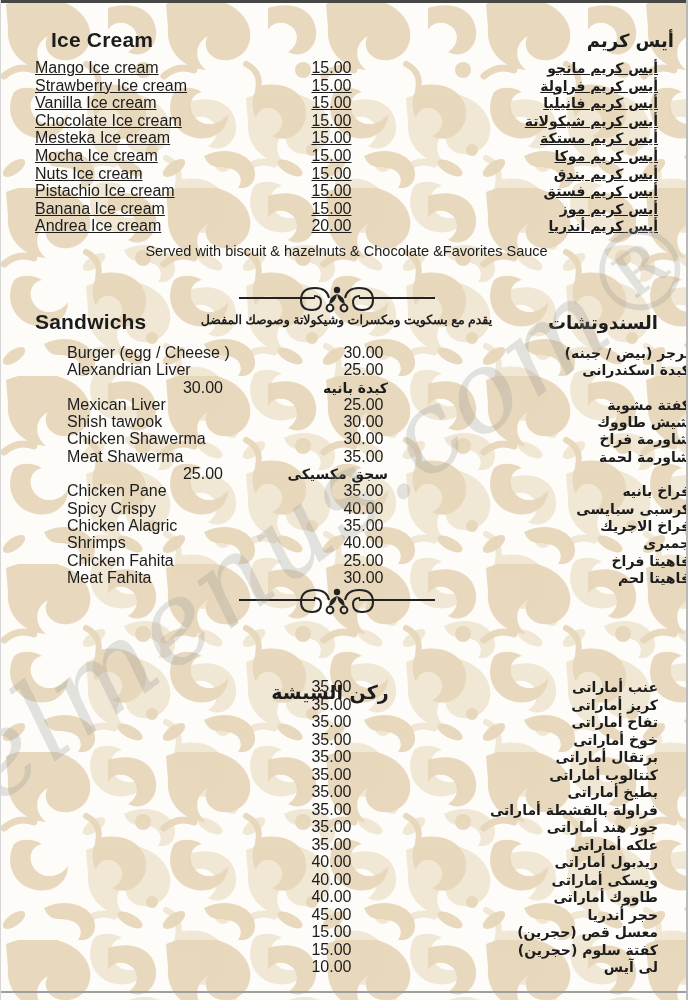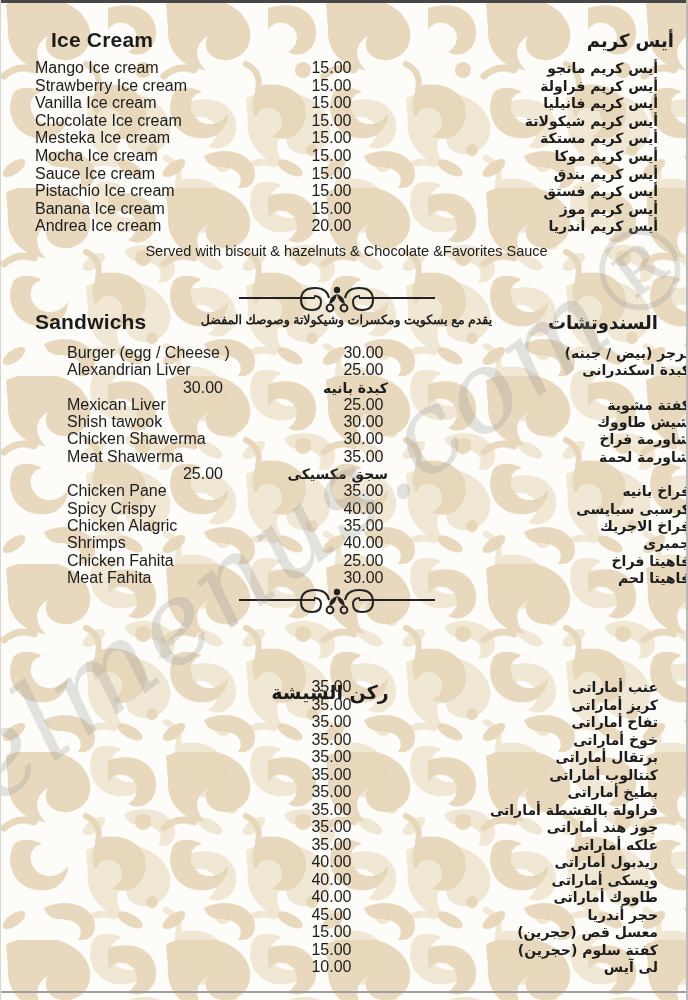--- a/index.html
+++ b/index.html
@@ -81,21 +81,21 @@
   <div class="edge-left"></div>
 
   <div class="watermark">elmenus.com®</div>
 
   <div class="content">
 
     <div class="abs sec-head" style="top:28px;margin-left:16px;">
       <span class="h-en">Ice Cream</span>
       <span class="h-ar">أيس كريم</span>
     </div>
-    <div class="abs rows rows-ice" style="top:59px;" id="ice-rows">
+    <div class="abs rows rows-ice" style="top:59px;text-decoration:underline;" id="ice-rows">
         <div class="mrow">
           <span class="en">Mango Ice cream</span>
           <span class="price">15.00</span>
           <span class="ar" dir="rtl">أيس كريم مانجو</span>
         </div>
         <div class="mrow">
           <span class="en">Strawberry Ice cream</span>
           <span class="price">15.00</span>
           <span class="ar" dir="rtl">أيس كريم فراولة</span>
         </div>
@@ -113,21 +113,21 @@
           <span class="en">Mesteka Ice cream</span>
           <span class="price">15.00</span>
           <span class="ar" dir="rtl">أيس كريم مستكة</span>
         </div>
         <div class="mrow">
           <span class="en">Mocha Ice cream</span>
           <span class="price">15.00</span>
           <span class="ar" dir="rtl">أيس كريم موكا</span>
         </div>
         <div class="mrow">
-          <span class="en">Sauce Ice cream</span>
+          <span class="en">Nuts Ice cream</span>
           <span class="price">15.00</span>
           <span class="ar" dir="rtl">أيس كريم بندق</span>
         </div>
         <div class="mrow">
           <span class="en">Pistachio Ice cream</span>
           <span class="price">15.00</span>
           <span class="ar" dir="rtl">أيس كريم فستق</span>
         </div>
         <div class="mrow">
           <span class="en">Banana Ice cream</span>

